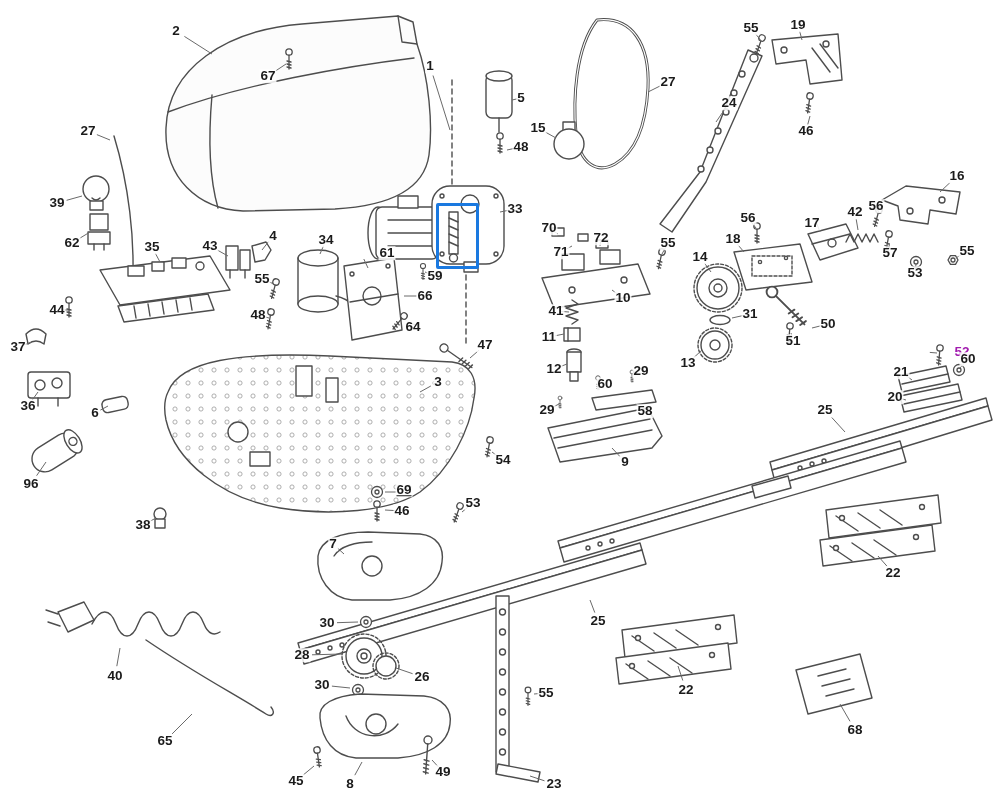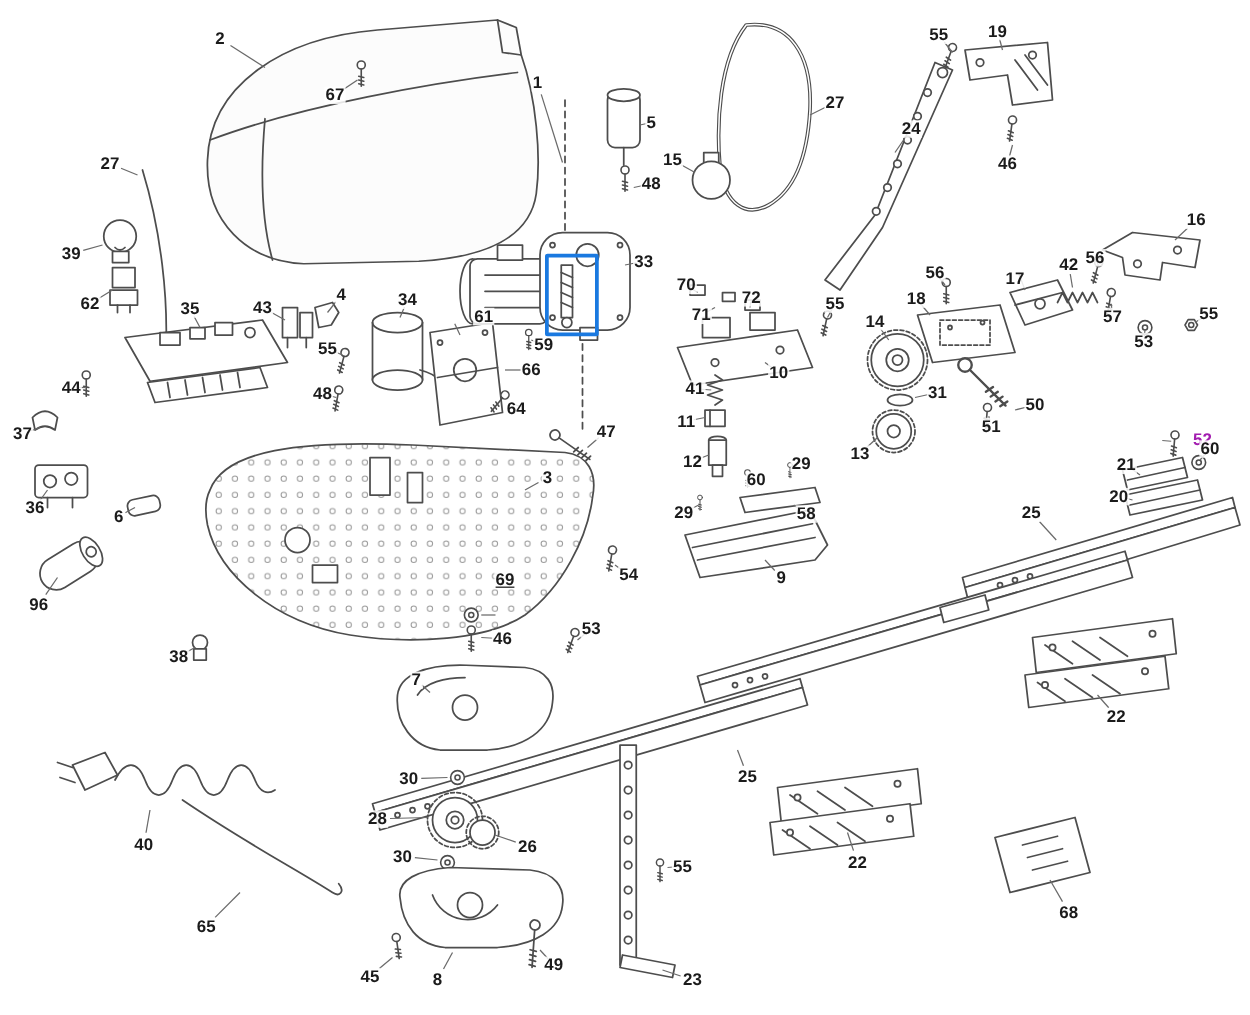--- a/index.html
+++ b/index.html
@@ -537,21 +537,21 @@
       <div class="lbl" style="left: 143px; top: 525px; color: rgb(27, 27, 27);">38</div>
       <div class="lbl" style="left: 115px; top: 676px; color: rgb(27, 27, 27);">40</div>
       <div class="lbl" style="left: 165px; top: 741px; color: rgb(27, 27, 27);">65</div>
       <div class="lbl" style="left: 515px; top: 209px; color: rgb(27, 27, 27);">33</div>
       <div class="lbl" style="left: 435px; top: 276px; color: rgb(27, 27, 27);">59</div>
       <div class="lbl" style="left: 425px; top: 296px; color: rgb(27, 27, 27);">66</div>
       <div class="lbl" style="left: 413px; top: 327px; color: rgb(27, 27, 27);">64</div>
       <div class="lbl" style="left: 485px; top: 345px; color: rgb(27, 27, 27);">47</div>
       <div class="lbl" style="left: 438px; top: 382px; color: rgb(27, 27, 27);">3</div>
       <div class="lbl" style="left: 503px; top: 460px; color: rgb(27, 27, 27);">54</div>
-      <div class="lbl" style="left: 404px; top: 464px; color: rgb(27, 27, 27); text-decoration: underline;">69</div>
+      <div class="lbl" style="left: 404px; top: 490px; color: rgb(27, 27, 27); text-decoration: underline;">69</div>
       <div class="lbl" style="left: 402px; top: 511px; color: rgb(27, 27, 27);">46</div>
       <div class="lbl" style="left: 473px; top: 503px; color: rgb(27, 27, 27);">53</div>
       <div class="lbl" style="left: 333px; top: 544px; color: rgb(27, 27, 27);">7</div>
       <div class="lbl" style="left: 327px; top: 623px; color: rgb(27, 27, 27);">30</div>
       <div class="lbl" style="left: 302px; top: 655px; color: rgb(27, 27, 27);">28</div>
       <div class="lbl" style="left: 422px; top: 677px; color: rgb(27, 27, 27);">26</div>
       <div class="lbl" style="left: 322px; top: 685px; color: rgb(27, 27, 27);">30</div>
       <div class="lbl" style="left: 296px; top: 781px; color: rgb(27, 27, 27);">45</div>
       <div class="lbl" style="left: 350px; top: 784px; color: rgb(27, 27, 27);">8</div>
       <div class="lbl" style="left: 443px; top: 772px; color: rgb(27, 27, 27);">49</div>

